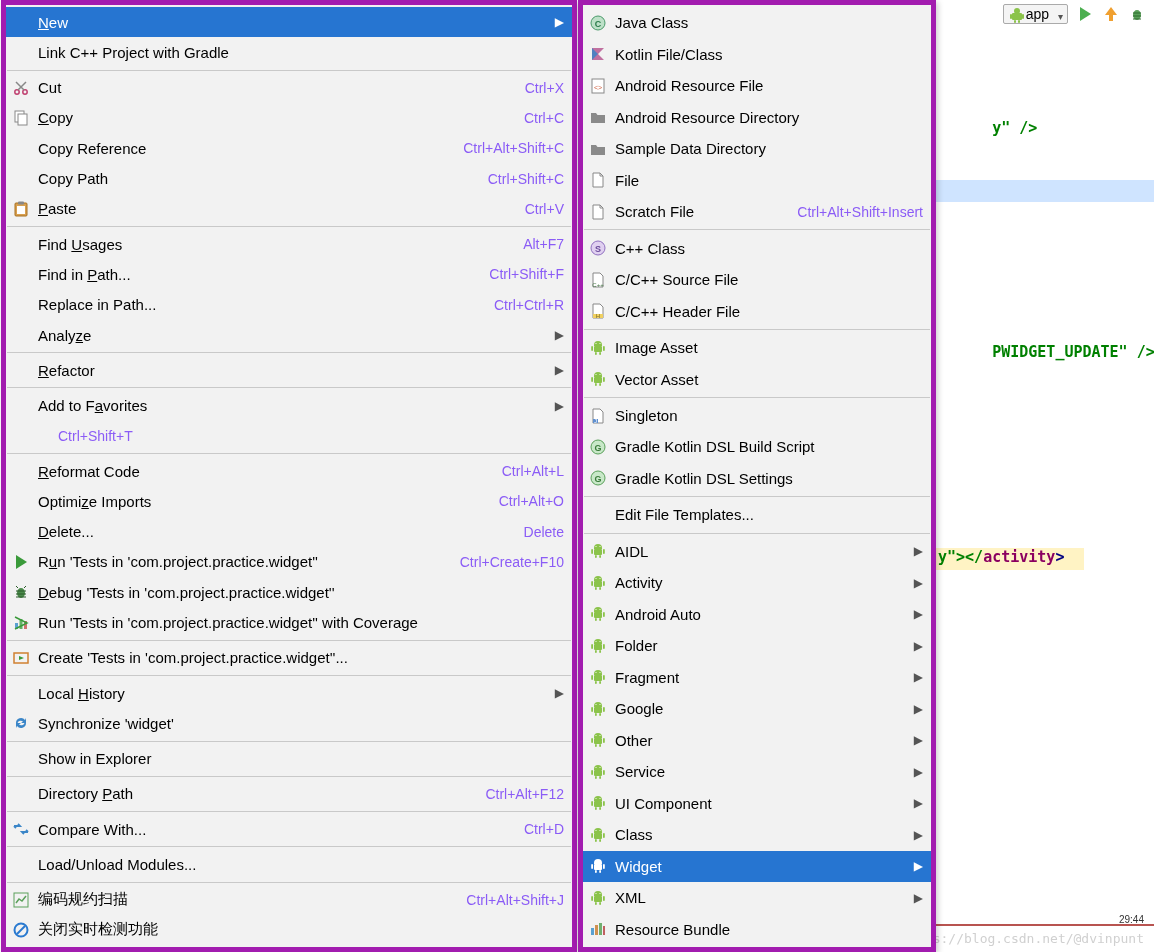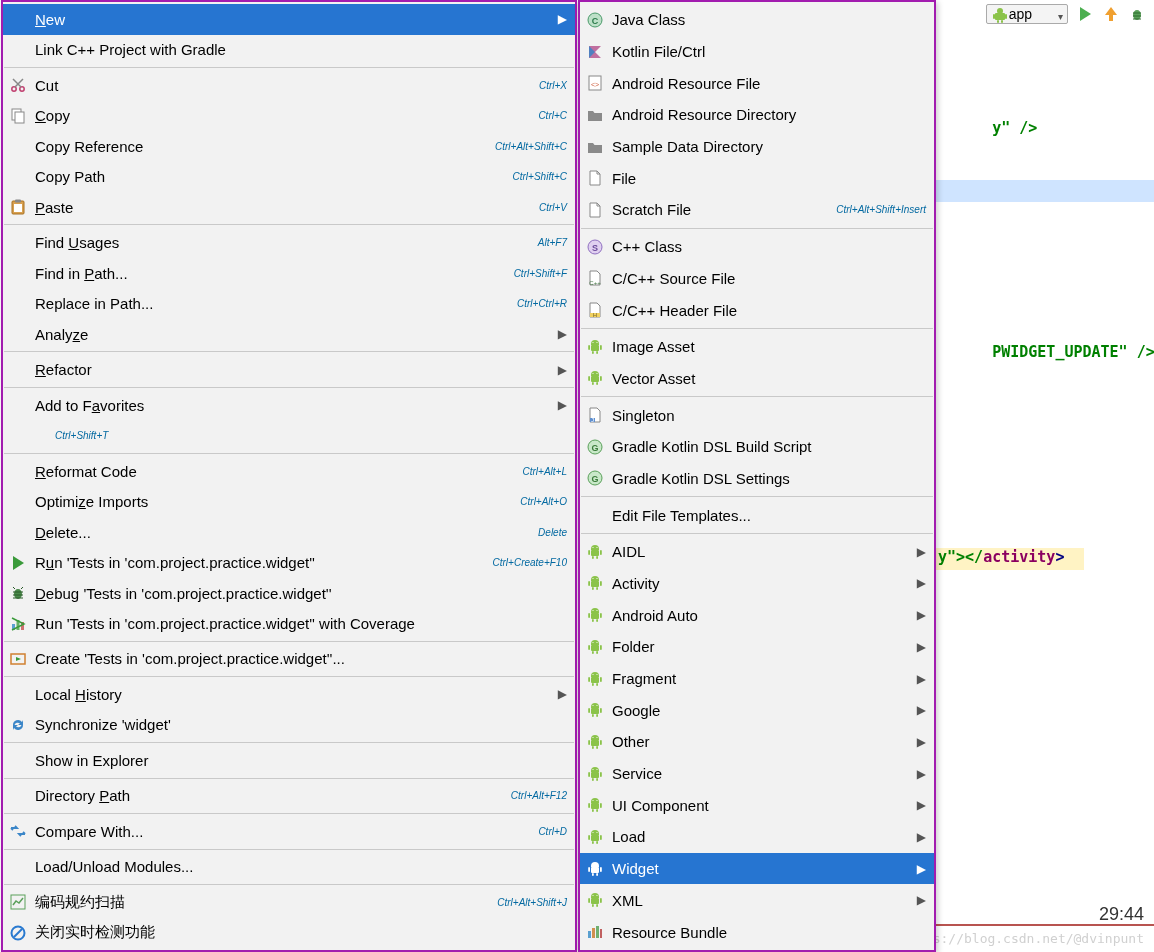--- a/index.html
+++ b/index.html
@@ -1,45 +1,45 @@
 <!DOCTYPE html>
 <html><head>
 <meta charset="utf-8">
 <style>
   * { box-sizing: border-box; margin: 0; padding: 0; }
   html, body { width: 1154px; height: 952px; font-family: "Segoe UI", Arial, sans-serif; font-size: 15px; background: #fff; overflow: hidden; color: #000; }
   .root { position: relative; width: 1154px; height: 952px; }
-  .menu { position: absolute; background: #f2f2f2; border: 2px solid #a21caf; box-shadow: 2px 2px 6px rgba(0,0,0,0.2); display: flex; flex-direction: column; padding: 2px 0; }
+  .menu { position: absolute; background: #f2f2f2; border: 5px solid #a21caf; box-shadow: 2px 2px 6px rgba(0,0,0,0.2); display: flex; flex-direction: column; padding: 2px 0; }
   .menu .item { display: flex; align-items: center; height: 32px; padding: 0 8px 0 4px; cursor: default; white-space: nowrap; }
   .menu .item.selected { background: #2675d1; color: #fff; }
   .menu .item .ic { width: 22px; height: 22px; display: flex; align-items: center; justify-content: center; margin-right: 6px; flex-shrink: 0; }
   .menu .item .lbl { flex: 1; }
   .menu .item .lbl .ul { text-decoration: underline; }
-  .menu .item .sc { color: #0369a1; margin-left: 20px; font-size: 10px; font-style: italic; }
+  .menu .item .sc { color: #8b5cf6; margin-left: 20px; font-size: 14px; }
   .menu .item .arrow { width: 14px; text-align: right; color: #555; font-size: 12px; margin-left: 8px; }
   .menu .item.selected .arrow { color: #fff; }
   .menu .sep { height: 1px; background: #c9c9c9; margin: 2px 1px; }
   .menu1 { left: 1px; top: 0; width: 576px; height: 952px; }
   .menu2 { left: 578px; top: 0; width: 358px; height: 952px; }
   .menu3 { left: 936px; top: 856px; width: 160px; height: 32px; background: #f2f2f2; border: 1px solid #8f8f8f; padding: 2px; }
   .menu3 .item { height: 26px; border: 1px solid #a0a0a0; background: #f6f6f6; }
   
   .bg { position: absolute; left: 0; top: 0; width: 1154px; height: 952px; background: #fff; }
   .bg .toolbar { position: absolute; right: 0; top: 0; height: 28px; display: flex; align-items: center; gap: 8px; padding-right: 8px; }
-  .bg .toolbar .combo { border: 1px solid #aaa; background: #f4f4f4; padding: 1px 35px 1px 22px; position: relative; font-size: 14px; border-radius: 2px; }
+  .bg .toolbar .combo { border: 1px solid #aaa; background: #f4f4f4; padding: 1px 18px 1px 22px; position: relative; font-size: 14px; border-radius: 2px; }
   .bg .toolbar .combo .an { position: absolute; left: 4px; top: 2px; }
   .bg .toolbar .combo .dd { position: absolute; right: 4px; top: 6px; font-size: 10px; color: #555; }
   .bg .code { position: absolute; left: 938px; top: 80px; font-family: Consolas, monospace; font-size: 15px; color: #000; line-height: 32px; white-space: pre; }
   .bg .code .val { color: #008000; font-weight: bold; }
   .bg .hl-line { position: absolute; left: 936px; top: 180px; width: 218px; height: 22px; background: #cfe4ff; }
   .bg .hl-yellow { position: absolute; left: 936px; top: 548px; width: 148px; height: 22px; background: #fff3c4; }
   .bg .act { position: absolute; left: 938px; top: 548px; font-family: Consolas, monospace; font-size: 15px; }
   .bg .act .y { color: #000; }
   .bg .act .t { color: #8b0060; font-weight: bold; }
-  .bg .cursor-time { position: absolute; right: 10px; bottom: 27px; font-size: 18px; color: #333; }
+  .bg .cursor-time { position: absolute; right: 10px; bottom: 27px; font-size: 10px; color: #333; }
   .bg .redline { position: absolute; left: 936px; top: 924px; width: 218px; height: 2px; background: #b85450; }
   .bg .watermark { position: absolute; right: 10px; bottom: 6px; color: #d0d0d0; font-size: 13px; font-family: Consolas, monospace; }
   
   svg { width: 18px; height: 18px; display: block; }
 </style>
 </head>
 <body>
 
 <div class="root">
   <div class="bg">
@@ -309,21 +309,21 @@
         </span>
         <span class="lbl">Java Class</span>
       </div>
       <div class="item">
         <span class="ic">
           <svg viewBox="0 0 18 18">
             <path d="M3 3h12L9 9l6 6H3z" fill="#c070a0"></path>
             <path d="M3 3l6 6-6 6z" fill="#5080c0"></path>
           </svg>
         </span>
-        <span class="lbl">Kotlin File/Ctrl</span>
+        <span class="lbl">Kotlin File/Class</span>
       </div>
       <div class="item">
         <span class="ic">
           <svg viewBox="0 0 18 18">
             <rect x="3" y="2" width="12" height="14" fill="#fff" stroke="#888"></rect>
             <text x="9" y="13" text-anchor="middle" font-size="7" fill="#d06040" font-family="Arial">&lt;&gt;</text>
           </svg>
         </span>
         <span class="lbl">Android Resource File</span>
       </div>
@@ -631,21 +631,21 @@
               <rect x="5" y="7" width="8" height="6" rx="1"></rect>
               <rect x="2.2" y="7" width="1.8" height="5" rx="0.9"></rect>
               <rect x="14" y="7" width="1.8" height="5" rx="0.9"></rect>
               <rect x="6" y="13" width="1.8" height="3" rx="0.9"></rect>
               <rect x="10.2" y="13" width="1.8" height="3" rx="0.9"></rect>
             </g>
             <circle cx="7" cy="4.5" r="0.6" fill="#fff"></circle>
             <circle cx="11" cy="4.5" r="0.6" fill="#fff"></circle>
           </svg>
         </span>
-        <span class="lbl">Load</span>
+        <span class="lbl">Class</span>
         <span class="arrow">▶</span>
       </div>
       <div class="item selected">
         <span class="ic">
           <svg viewBox="0 0 18 18">
             <g fill="#fff">
               <path d="M5 6a4 4 0 0 1 8 0v1H5z"></path>
               <rect x="5" y="7" width="8" height="6" rx="1"></rect>
               <rect x="2.2" y="7" width="1.8" height="5" rx="0.9"></rect>
               <rect x="14" y="7" width="1.8" height="5" rx="0.9"></rect>

